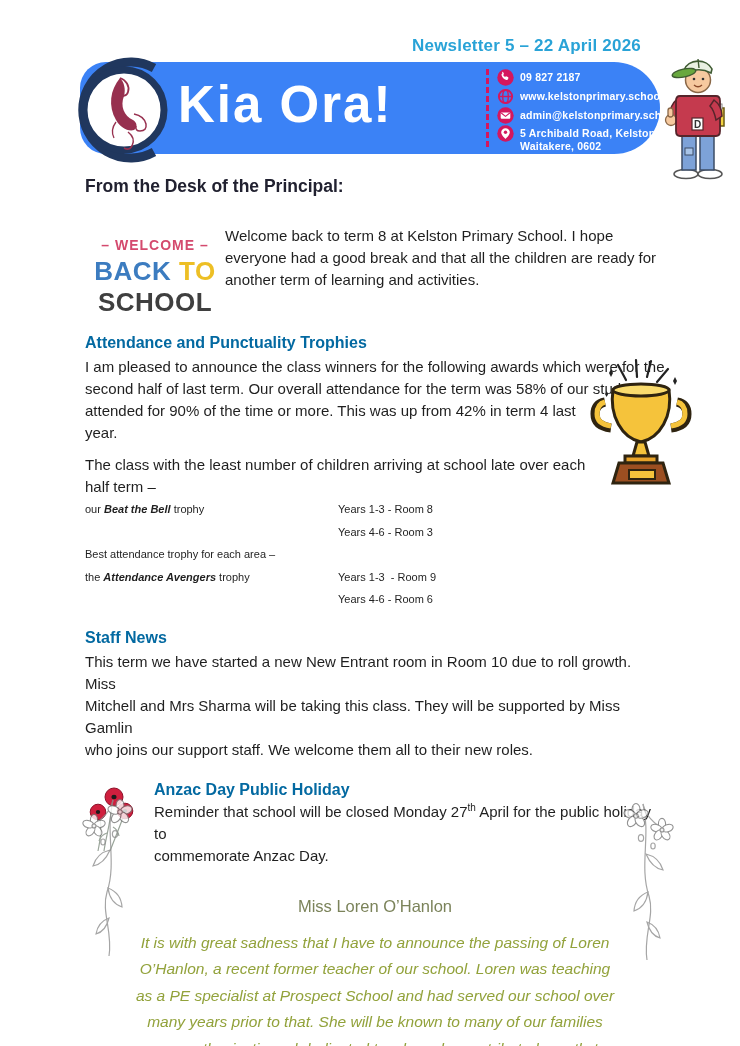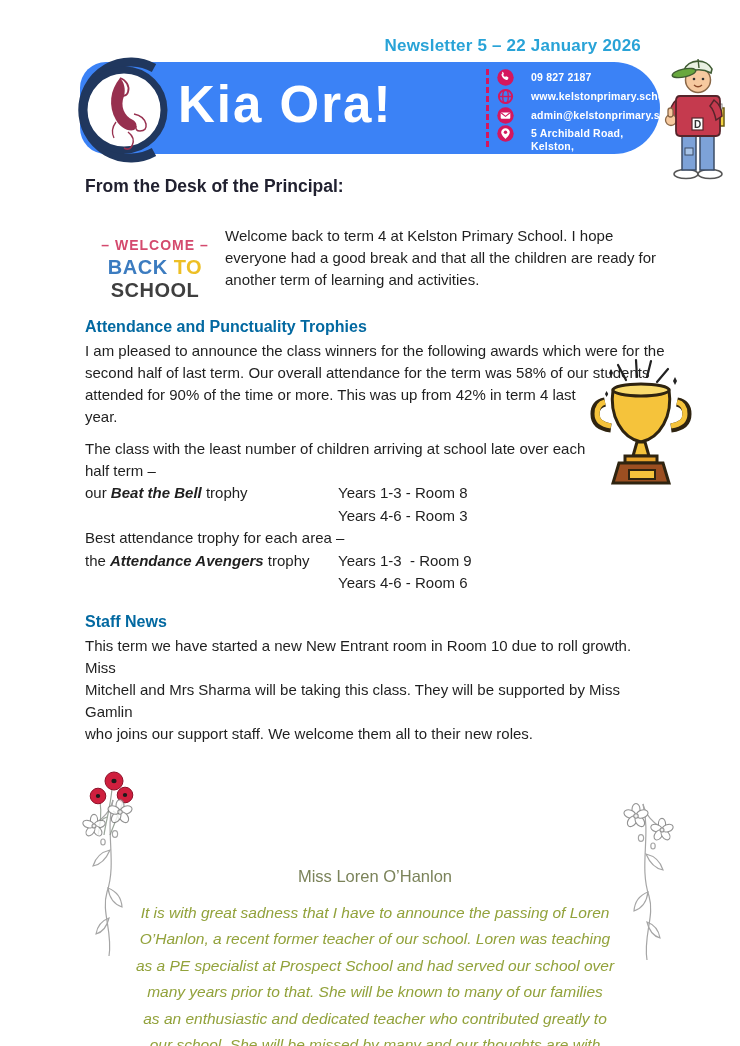--- a/index.html
+++ b/index.html
@@ -7,39 +7,39 @@
         font-family:"Liberation Sans","DejaVu Sans",sans-serif;color:#1f1f1f;}
 
   
   .newsletter-label{position:absolute;top:36px;left:0;width:641px;text-align:right;
         color:#29a3d7;font-size:17px;font-weight:bold;letter-spacing:.2px;}
   .banner{position:absolute;top:62px;left:80px;width:580px;height:92px;background:#3b82f6;
         border-radius:26px 46px 46px 26px;}
   .kia-ora{position:absolute;left:98px;top:13px;color:#fff;font-size:51px;font-weight:bold;
         letter-spacing:2px;}
   .contact-sep{position:absolute;left:406px;top:7px;height:78px;border-left:3px dashed #d4175e;}
-  .c-row{position:absolute;left:417px;display:flex;align-items:flex-start;gap:17px;}
+  .c-row{position:absolute;left:417px;display:flex;align-items:flex-start;gap:6px;}
   .c-icon{width:17px;height:17px;flex:0 0 auto;}
   .c-text{color:#fff;font-size:10.5px;font-weight:bold;line-height:13px;padding-top:2px;
         letter-spacing:.2px;}
   .logo{position:absolute;top:52px;left:50px;width:138px;height:114px;}
   .kid{position:absolute;top:50px;left:656px;width:84px;height:130px;}
 
   
   .content{position:absolute;left:85px;top:176px;width:580px;}
   .h-principal{font-size:17.5px;font-weight:bold;color:#212130;margin:0 0 26px 0;}
   .welcome-row{display:flex;margin-bottom:10px;}
   .welcome-graphic{width:140px;padding-top:14px;text-align:center;flex:0 0 auto;}
   .wg-line1{color:#d44a6e;font-weight:bold;font-size:14px;letter-spacing:1px;}
-  .wg-line2{font-size:20px;font-weight:bold;letter-spacing:.5px;margin-top:3px;}
+  .wg-line2{font-size:26px;font-weight:bold;letter-spacing:.5px;margin-top:3px;}
   .wg-back{color:#3c7cc0;} .wg-to{color:#edbf25;} .wg-school{color:#3f3f3f;}
   .body-text{font-size:15px;line-height:22px;margin:0;white-space:pre-line;}
   .intro{flex:1;padding-top:2px;}
   .h-section{color:#0369a1;font-size:16px;font-weight:bold;margin:16px 0 4px 0;}
-  .trophy-rows{font-size:15px;line-height:22.5px;}
+  .trophy-rows{font-size:11px;line-height:22.5px;}
   .trow{display:flex;}
   .tcol1{width:253px;flex:0 0 auto;}
   .tcol2{white-space:pre;}
   .bname{font-weight:bold;font-style:italic;}
   .trophy-art{position:absolute;left:500px;top:180px;}
 
   .anzac{display:flex;margin-top:20px;}
   .anzac-poppies{flex:0 0 auto;margin-top:4px;}
   .anzac-text{margin-left:17px;}
   .anzac-text .h-section{margin:0 0 2px 0;}
@@ -50,21 +50,21 @@
         line-height:26.5px;margin-top:14px;white-space:pre-line;}
   .flower{position:absolute;opacity:.8;}
   .flower-left{left:-6px;top:614px;}
   .flower-right{left:536px;top:618px;transform:scaleX(-1);}
 </style>
 </head>
 <body>
 
 <div class="page">
 
-  <div class="newsletter-label">Newsletter 5 – 22 January 2026</div>
+  <div class="newsletter-label">Newsletter 5 – 22 April 2026</div>
 
   <div class="banner">
     <div class="kia-ora">Kia Ora!</div>
     <div class="contact-sep"></div>
 
     <div class="c-row" style="top:7px;">
       <svg class="c-icon" viewBox="0 0 17 17">
         <circle cx="8.5" cy="8.5" r="8.2" fill="#d4175e"></circle>
         <path fill="#fff" d="M5.4,4.4c-.7.2-1.1,1-.9,1.7.6,2.4,2.5,4.3,4.9,4.9.7.2,1.5-.2,1.7-.9l.3-1c.1-.4-.1-.9-.5-1.1l-1.3-.6c-.4-.2-.8-.1-1,.2l-.4.5c-.9-.5-1.6-1.2-2.1-2.1l.5-.4c.3-.2.4-.6.2-1l-.6-1.3c-.2-.4-.7-.6-1.1-.5z"></path>
       </svg>
@@ -138,21 +138,21 @@
 
   <div class="content">
 
     <div class="h-principal">From the Desk of the Principal:</div>
 
     <div class="welcome-row">
       <div class="welcome-graphic">
         <div class="wg-line1">– WELCOME –</div>
         <div class="wg-line2"><span class="wg-back">BACK </span><span class="wg-to">TO </span><span class="wg-school">SCHOOL</span></div>
       </div>
-      <p class="body-text intro">Welcome back to term 4 at Kelston Primary School. I hope
+      <p class="body-text intro">Welcome back to term 8 at Kelston Primary School. I hope
 everyone had a good break and that all the children are ready for
 another term of learning and activities.</p>
     </div>
 
     <div class="h-section">Attendance and Punctuality Trophies</div>
     <p class="body-text">I am pleased to announce the class winners for the following awards which were for the
 second half of last term. Our overall attendance for the term was 58% of our students
 attended for 90% of the time or more. This was up from 42% in term 4 last
 year.</p>
     <p class="body-text" style="margin-top:10px;">The class with the least number of children arriving at school late over each
@@ -221,20 +221,25 @@
           <circle cx="29" cy="12" r="9" fill="#cf1f3e"></circle>
           <circle cx="13" cy="27" r="7.8" fill="#cf1f3e"></circle>
           <circle cx="40" cy="26" r="7.8" fill="#cf1f3e"></circle>
         </g>
         <g fill="#1b1b1b">
           <ellipse cx="29" cy="12" rx="2.6" ry="2.2"></ellipse>
           <ellipse cx="13" cy="27" rx="2.2" ry="2"></ellipse>
           <ellipse cx="40" cy="26" rx="2.2" ry="2"></ellipse>
         </g>
       </svg>
+      <div class="anzac-text">
+        <div class="h-section">Anzac Day Public Holiday</div>
+        <p class="body-text"><span>Reminder that school will be closed Monday 27</span><sup>th</sup><span> April for the public holiday to
+commemorate Anzac Day.</span></p>
+      </div>
     </div>
 
     <div class="memorial-name">Miss Loren O’Hanlon</div>
     <div class="memorial-para">It is with great sadness that I have to announce the passing of Loren
 O’Hanlon, a recent former teacher of our school. Loren was teaching
 as a PE specialist at Prospect School and had served our school over
 many years prior to that. She will be known to many of our families
 as an enthusiastic and dedicated teacher who contributed greatly to
 our school. She will be missed by many and our thoughts are with
 her whānau during this very sad time.</div>

